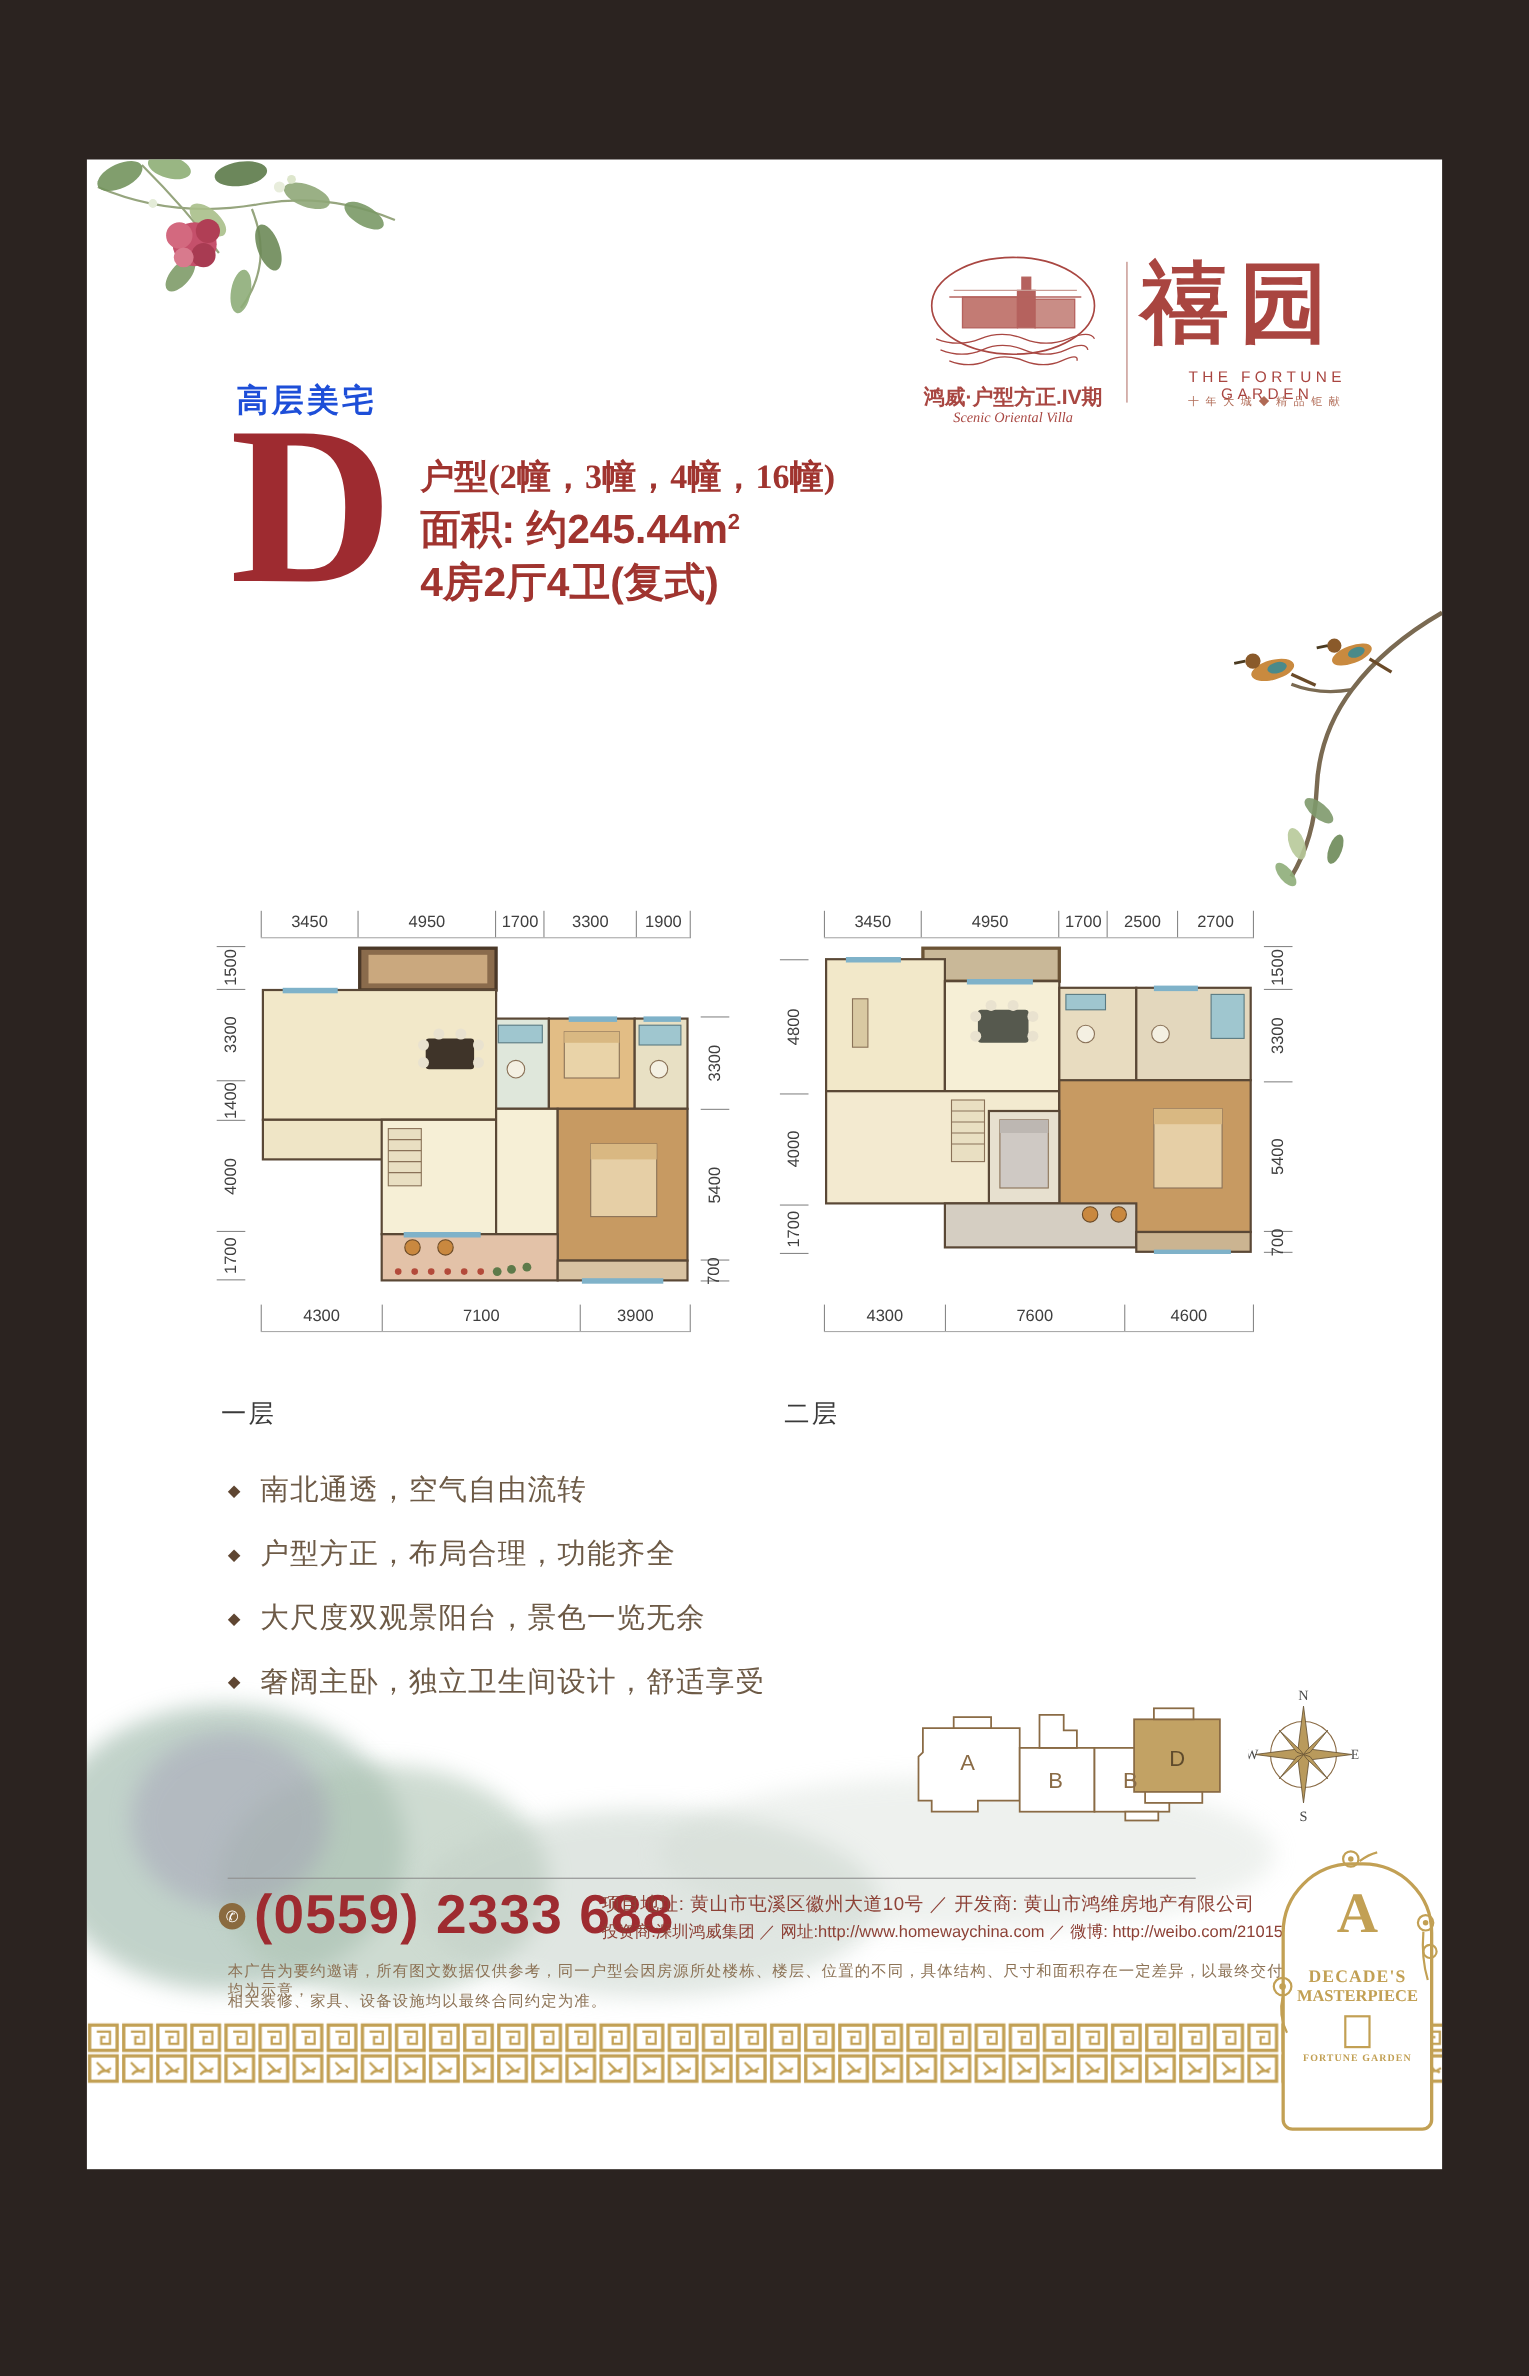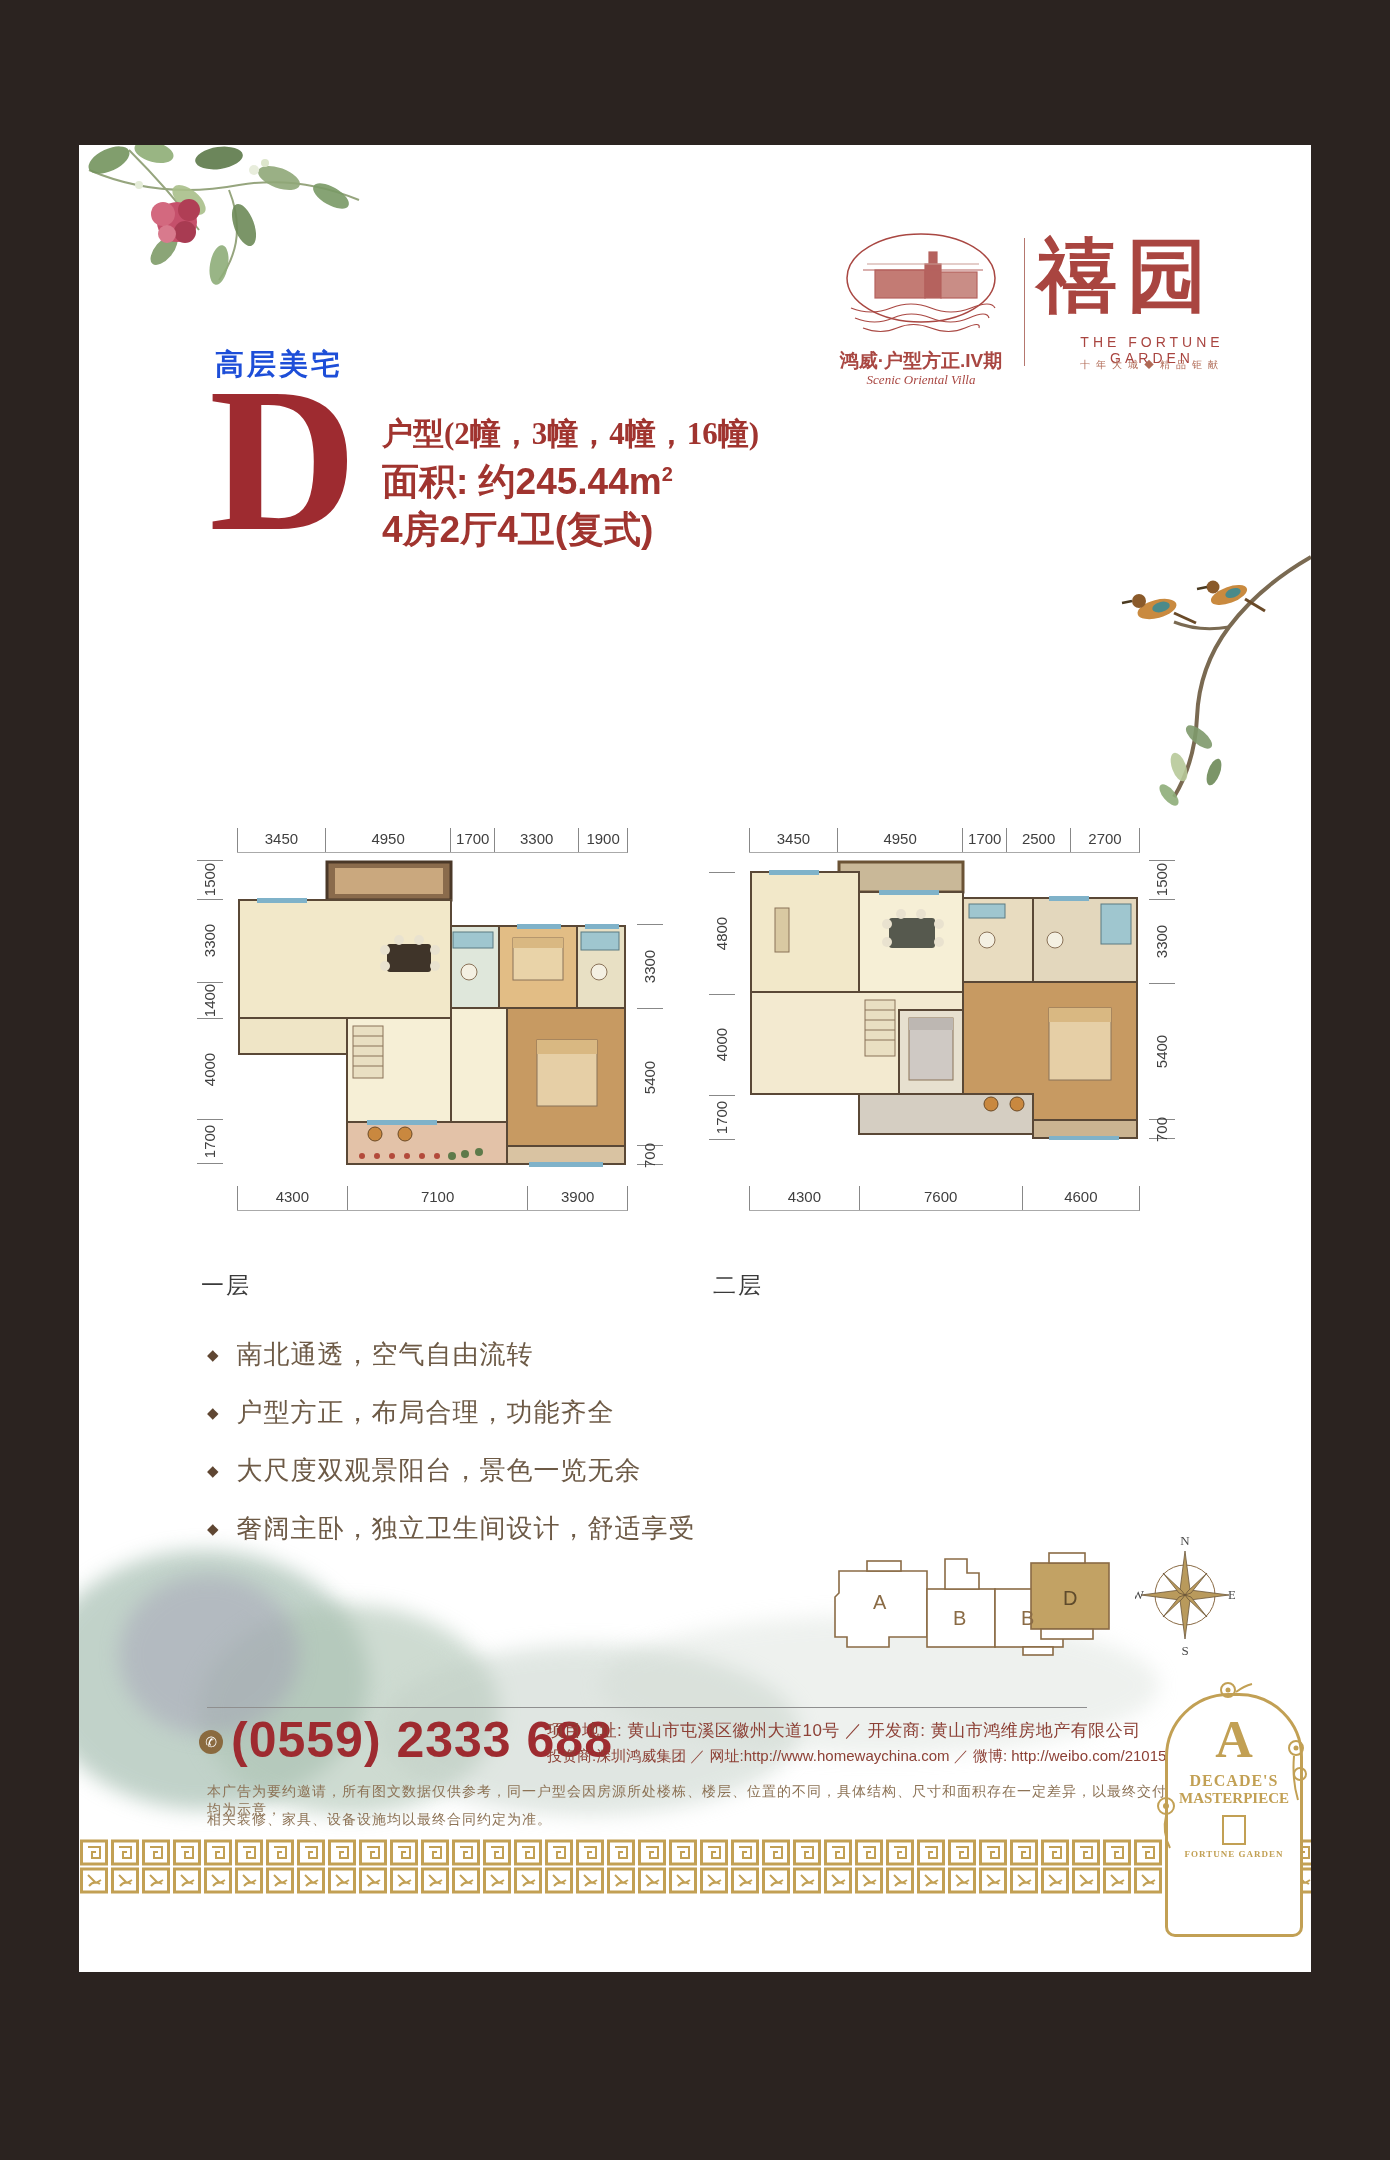--- a/index.html
+++ b/index.html
@@ -61,21 +61,21 @@
   .contact2{left:468px;top:1602px;font-size:15px;color:#8d4136;}
   .disc1{left:128px;top:1638px;font-size:14px;color:#8d7356;letter-spacing:1px;}
   .disc2{left:128px;top:1666px;font-size:14px;color:#8d7356;letter-spacing:1px;}
 
   
   .band{left:0;top:1693px;width:1232px;height:58px;}
   .ornament{left:1086px;top:1548px;width:132px;height:238px;background:#fff;
             border:3px solid #c2a054;border-radius:64px 64px 10px 10px;z-index:5;text-align:center;}
   .orn-mono{margin-top:18px;font-family:"Liberation Serif",serif;font-weight:bold;
             font-size:52px;color:#c2a054;line-height:1;}
-  .orn-l1{margin-top:6px;font-family:"Liberation Serif",serif;font-weight:bold;
+  .orn-l1{margin-top:23px;font-family:"Liberation Serif",serif;font-weight:bold;
           font-size:16px;letter-spacing:1px;color:#c2a054;}
   .orn-l2{font-family:"Liberation Serif",serif;font-weight:bold;font-size:15px;
           letter-spacing:0px;color:#c2a054;}
   .orn-box{width:20px;height:26px;border:2px solid #c2a054;margin:8px auto 4px;}
   .orn-l3{font-size:9px;letter-spacing:1px;color:#c2a054;font-weight:bold;font-family:Liberation Serif, serif;}
   .blob{position:absolute;border-radius:50%;filter:blur(10px);}
 </style>
 </head>
 <body>
 

